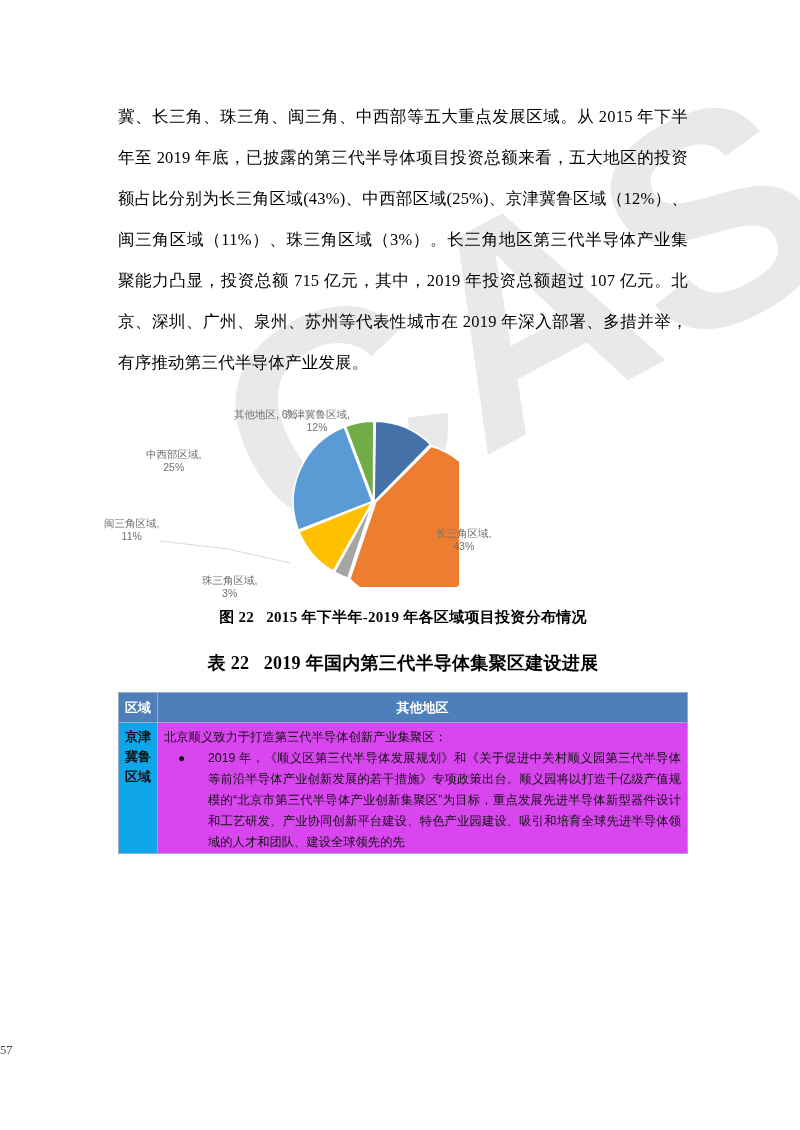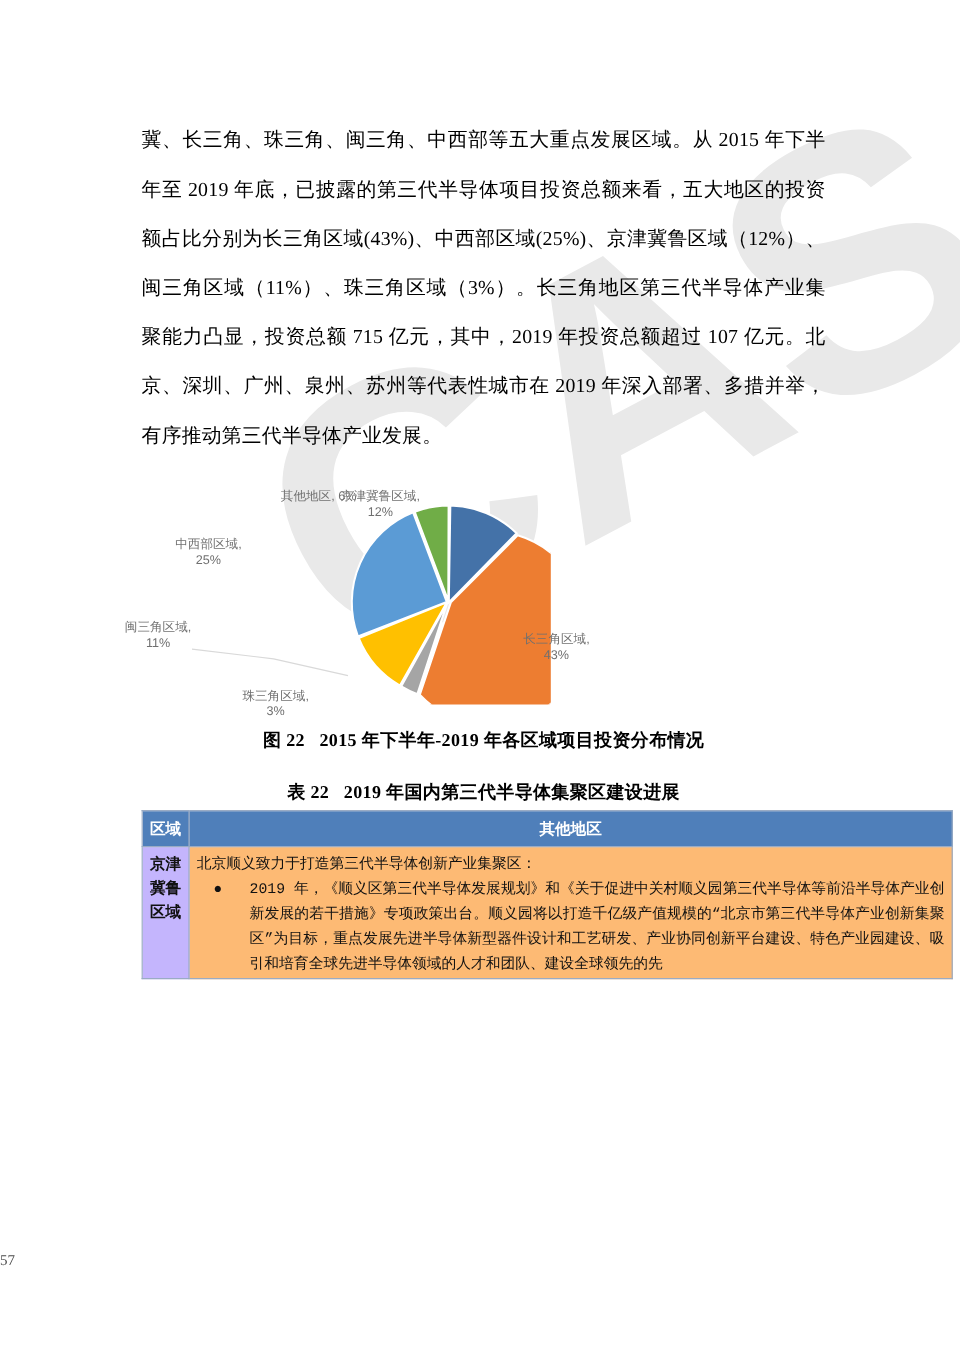--- a/index.html
+++ b/index.html
@@ -102,59 +102,59 @@
     font-size: 12.5px;
     font-style: italic;
     font-family: "Liberation Serif", serif;
     color: #1a1a1a;
   }
 
   
   .table-title {
     margin-top: 24px;
     text-align: center;
-    font-size: 15px;
+    font-size: 18px;
     font-weight: bold;
     letter-spacing: 0.3px;
   }
   table.grid {
-    margin-top: 5px;
+    margin-top: 17px;
     border-collapse: collapse;
-    width: 676px;
+    width: 570px;
     table-layout: fixed;
   }
   table.grid th, table.grid td {
     border: 1px solid #9aabc4;
     vertical-align: top;
   }
   table.grid thead th {
     background: #4f7fba;
     color: #ffffff;
     font-family: "Liberation Sans", "DejaVu Sans", sans-serif;
     font-size: 13px;
     font-weight: bold;
     text-align: center;
     padding: 5px 2px;
     line-height: 19px;
   }
   th.col-region { width: 34px; }
   td.region-cell {
-    background: #c4b5fd;
+    background: #0ea5e9;
     font-family: "Liberation Sans", "DejaVu Sans", sans-serif;
     font-size: 13px;
     font-weight: bold;
     text-align: center;
     line-height: 20px;
     padding: 4px 2px;
     color: #111;
     word-break: break-all;
   }
   td.body-cell {
-    background: #fdba74;
-    font-family: Liberation Mono, monospace;
+    background: #d946ef;
+    font-family: Liberation Sans, sans-serif;
     font-size: 12.3px;
     line-height: 21px;
     padding: 4px 6px 0 6px;
     color: #111;
     text-align: justify;
   }
   .cell-lead { margin: 0 0 0 0; }
   .bullet-row {
     display: flex;
     margin-top: 0;

